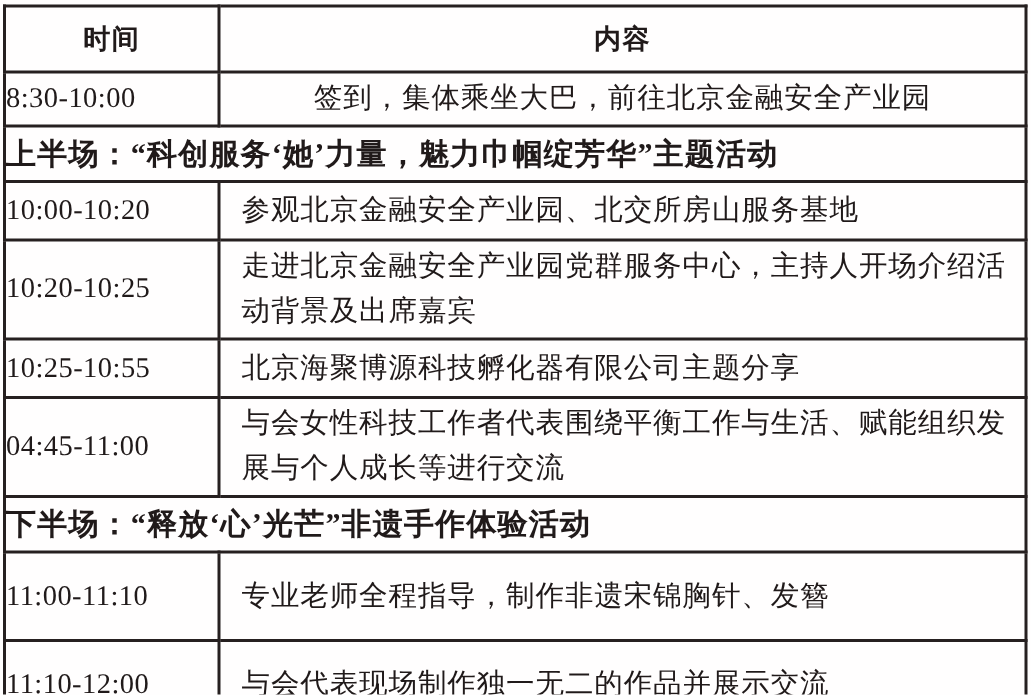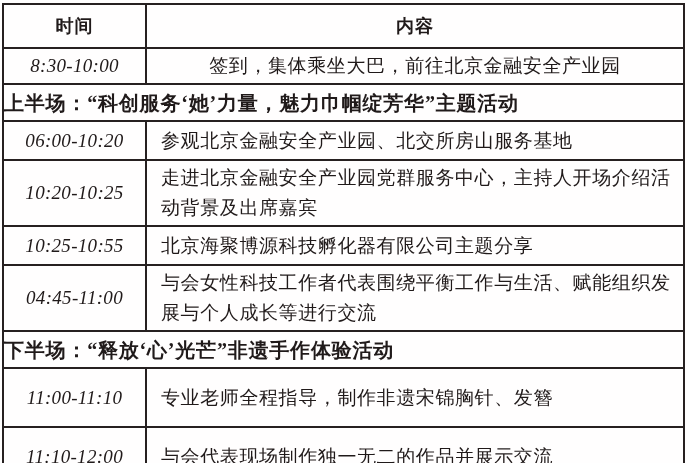--- a/index.html
+++ b/index.html
@@ -25,24 +25,22 @@
   col.c-time { width: 143px; }
   td {
     border: 2px solid var(--border);
     font-size: 19px;
     line-height: 30px;
     vertical-align: middle;
     padding: 0;
     overflow: hidden;
   }
   td.time {
-    text-align: center;
     font-family: "Liberation Serif", "DejaVu Serif", serif;
     letter-spacing: 0.3px;
-    font-style: italic;
   }
   td.content {
     text-align: left;
     padding: 2px 12px 2px 14px;
     letter-spacing: 0.6px;
   }
   td.content.center { text-align: center; padding: 2px 16px; }
   tr.colhead td {
     font-weight: bold;
     font-size: 18px;
@@ -81,21 +79,21 @@
     <tr class="h28">
       <td class="time">8:30-10:00</td>
       <td class="content center">签到，集体乘坐大巴，前往北京金融安全产业园</td>
     </tr>
 
     <tr class="h37">
       <td class="section" colspan="2">上半场：“科创服务‘她’力量，魅力巾帼绽芳华”主题活动</td>
     </tr>
 
     <tr class="h39">
-      <td class="time">06:00-10:20</td>
+      <td class="time">10:00-10:20</td>
       <td class="content">参观北京金融安全产业园、北交所房山服务基地</td>
     </tr>
 
     <tr class="h61">
       <td class="time">10:20-10:25</td>
       <td class="content">走进北京金融安全产业园党群服务中心，主持人开场介绍活动背景及出席嘉宾</td>
     </tr>
 
     <tr class="h39">
       <td class="time">10:25-10:55</td>

